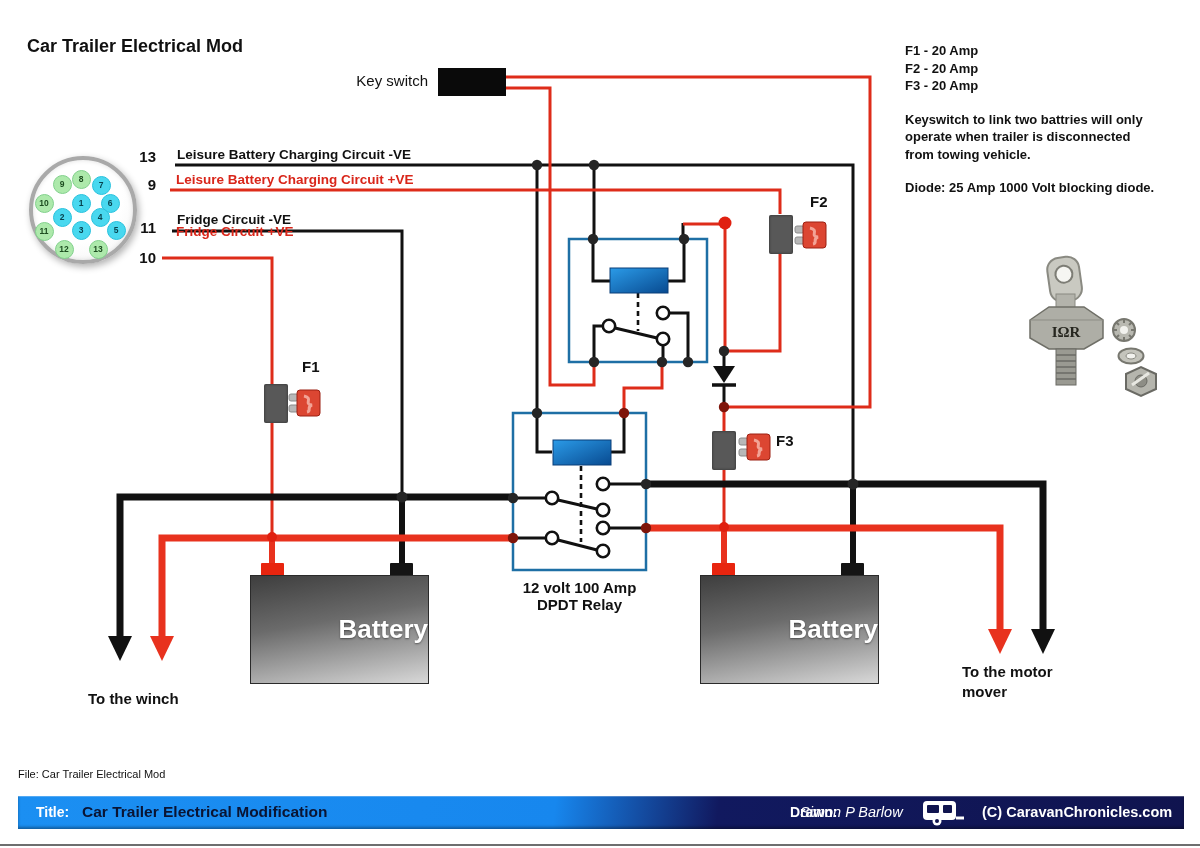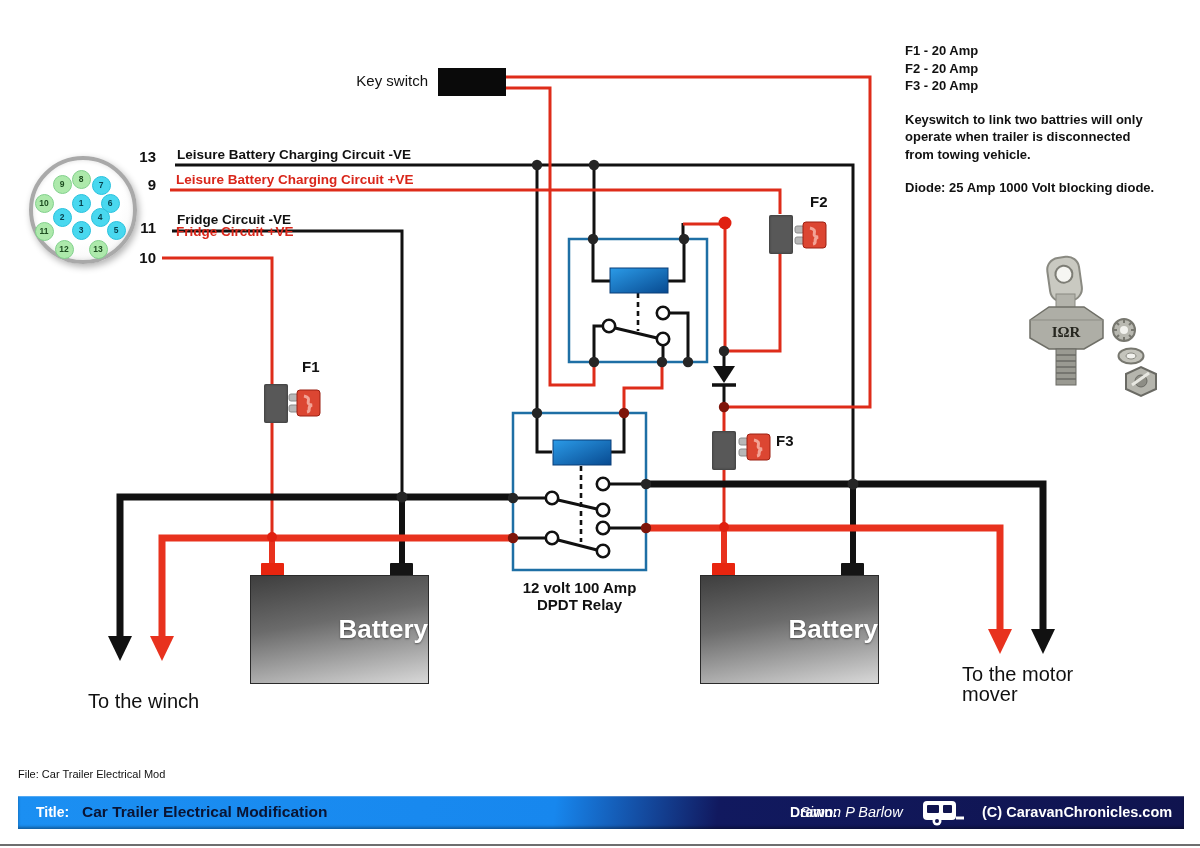--- a/index.html
+++ b/index.html
@@ -28,21 +28,21 @@
   .fuse-label{font-size:15px;font-weight:bold;}
   
   .battery{width:177px;height:107px;border:1px solid #2a2a2a;
            background:linear-gradient(170deg,#3e3e3e 0%,#6b6b6b 42%,#b6b6b6 82%,#d8d8d8 100%);
            display:flex;align-items:center;justify-content:flex-end;}
   .battery span{color:#fff;font-size:26px;font-weight:bold;text-shadow:0 1px 2px rgba(0,0,0,.45);}
   .term{width:23px;height:13px;border-radius:1px;}
   .term-red{background:#e8250f;}
   .term-black{background:#141414;}
   .relay-caption{left:513px;top:579px;width:133px;text-align:center;font-size:15px;font-weight:bold;line-height:17px;}
-  .dest{font-size:20px;font-weight:normal;}
+  .dest{font-size:15px;font-weight:bold;}
   
   .notes{left:905px;top:42px;width:292px;font-size:13px;font-weight:bold;line-height:17.5px;}
   .notes .gap{height:16px;}
   
   .file-line{left:18px;top:768px;font-size:11px;}
   .titlebar{left:18px;top:796px;width:1166px;height:33px;
             background:linear-gradient(97deg,#1b8ff2 0%,#1787ee 46%,#11195f 60%,#10144f 100%);
             box-shadow:inset 0 1px 0 rgba(255,255,255,.25), inset 0 -2px 3px rgba(0,0,0,.35);}
   .titlebar-label{left:36px;top:804px;color:#fff;font-size:14px;font-weight:bold;}
   .titlebar-text{left:82px;top:803px;color:#0a1433;font-size:15.5px;font-weight:bold;}
@@ -167,20 +167,21 @@
       <circle cx="646" cy="528" r="5.2"></circle>
         <circle cx="724" cy="407" r="5.2"></circle>
     </g>
     <g fill="#e02010">
       <circle cx="725" cy="223" r="6.5"></circle>
         <circle cx="272" cy="537" r="5"></circle>
         <circle cx="724" cy="527" r="5"></circle>
     </g>
   </svg>
 
+  <div class="abs page-title">Car Trailer Electrical Mod</div>
 
   <div class="abs connector"></div>
   <div class="abs pin pin-green" style="left:52.5px;top:174.5px">
       <span>9</span>
     </div>
   <div class="abs pin pin-green" style="left:71.5px;top:169.5px">
       <span>8</span>
     </div>
   <div class="abs pin pin-cyan" style="left:91.5px;top:175.5px">
       <span>7</span>

